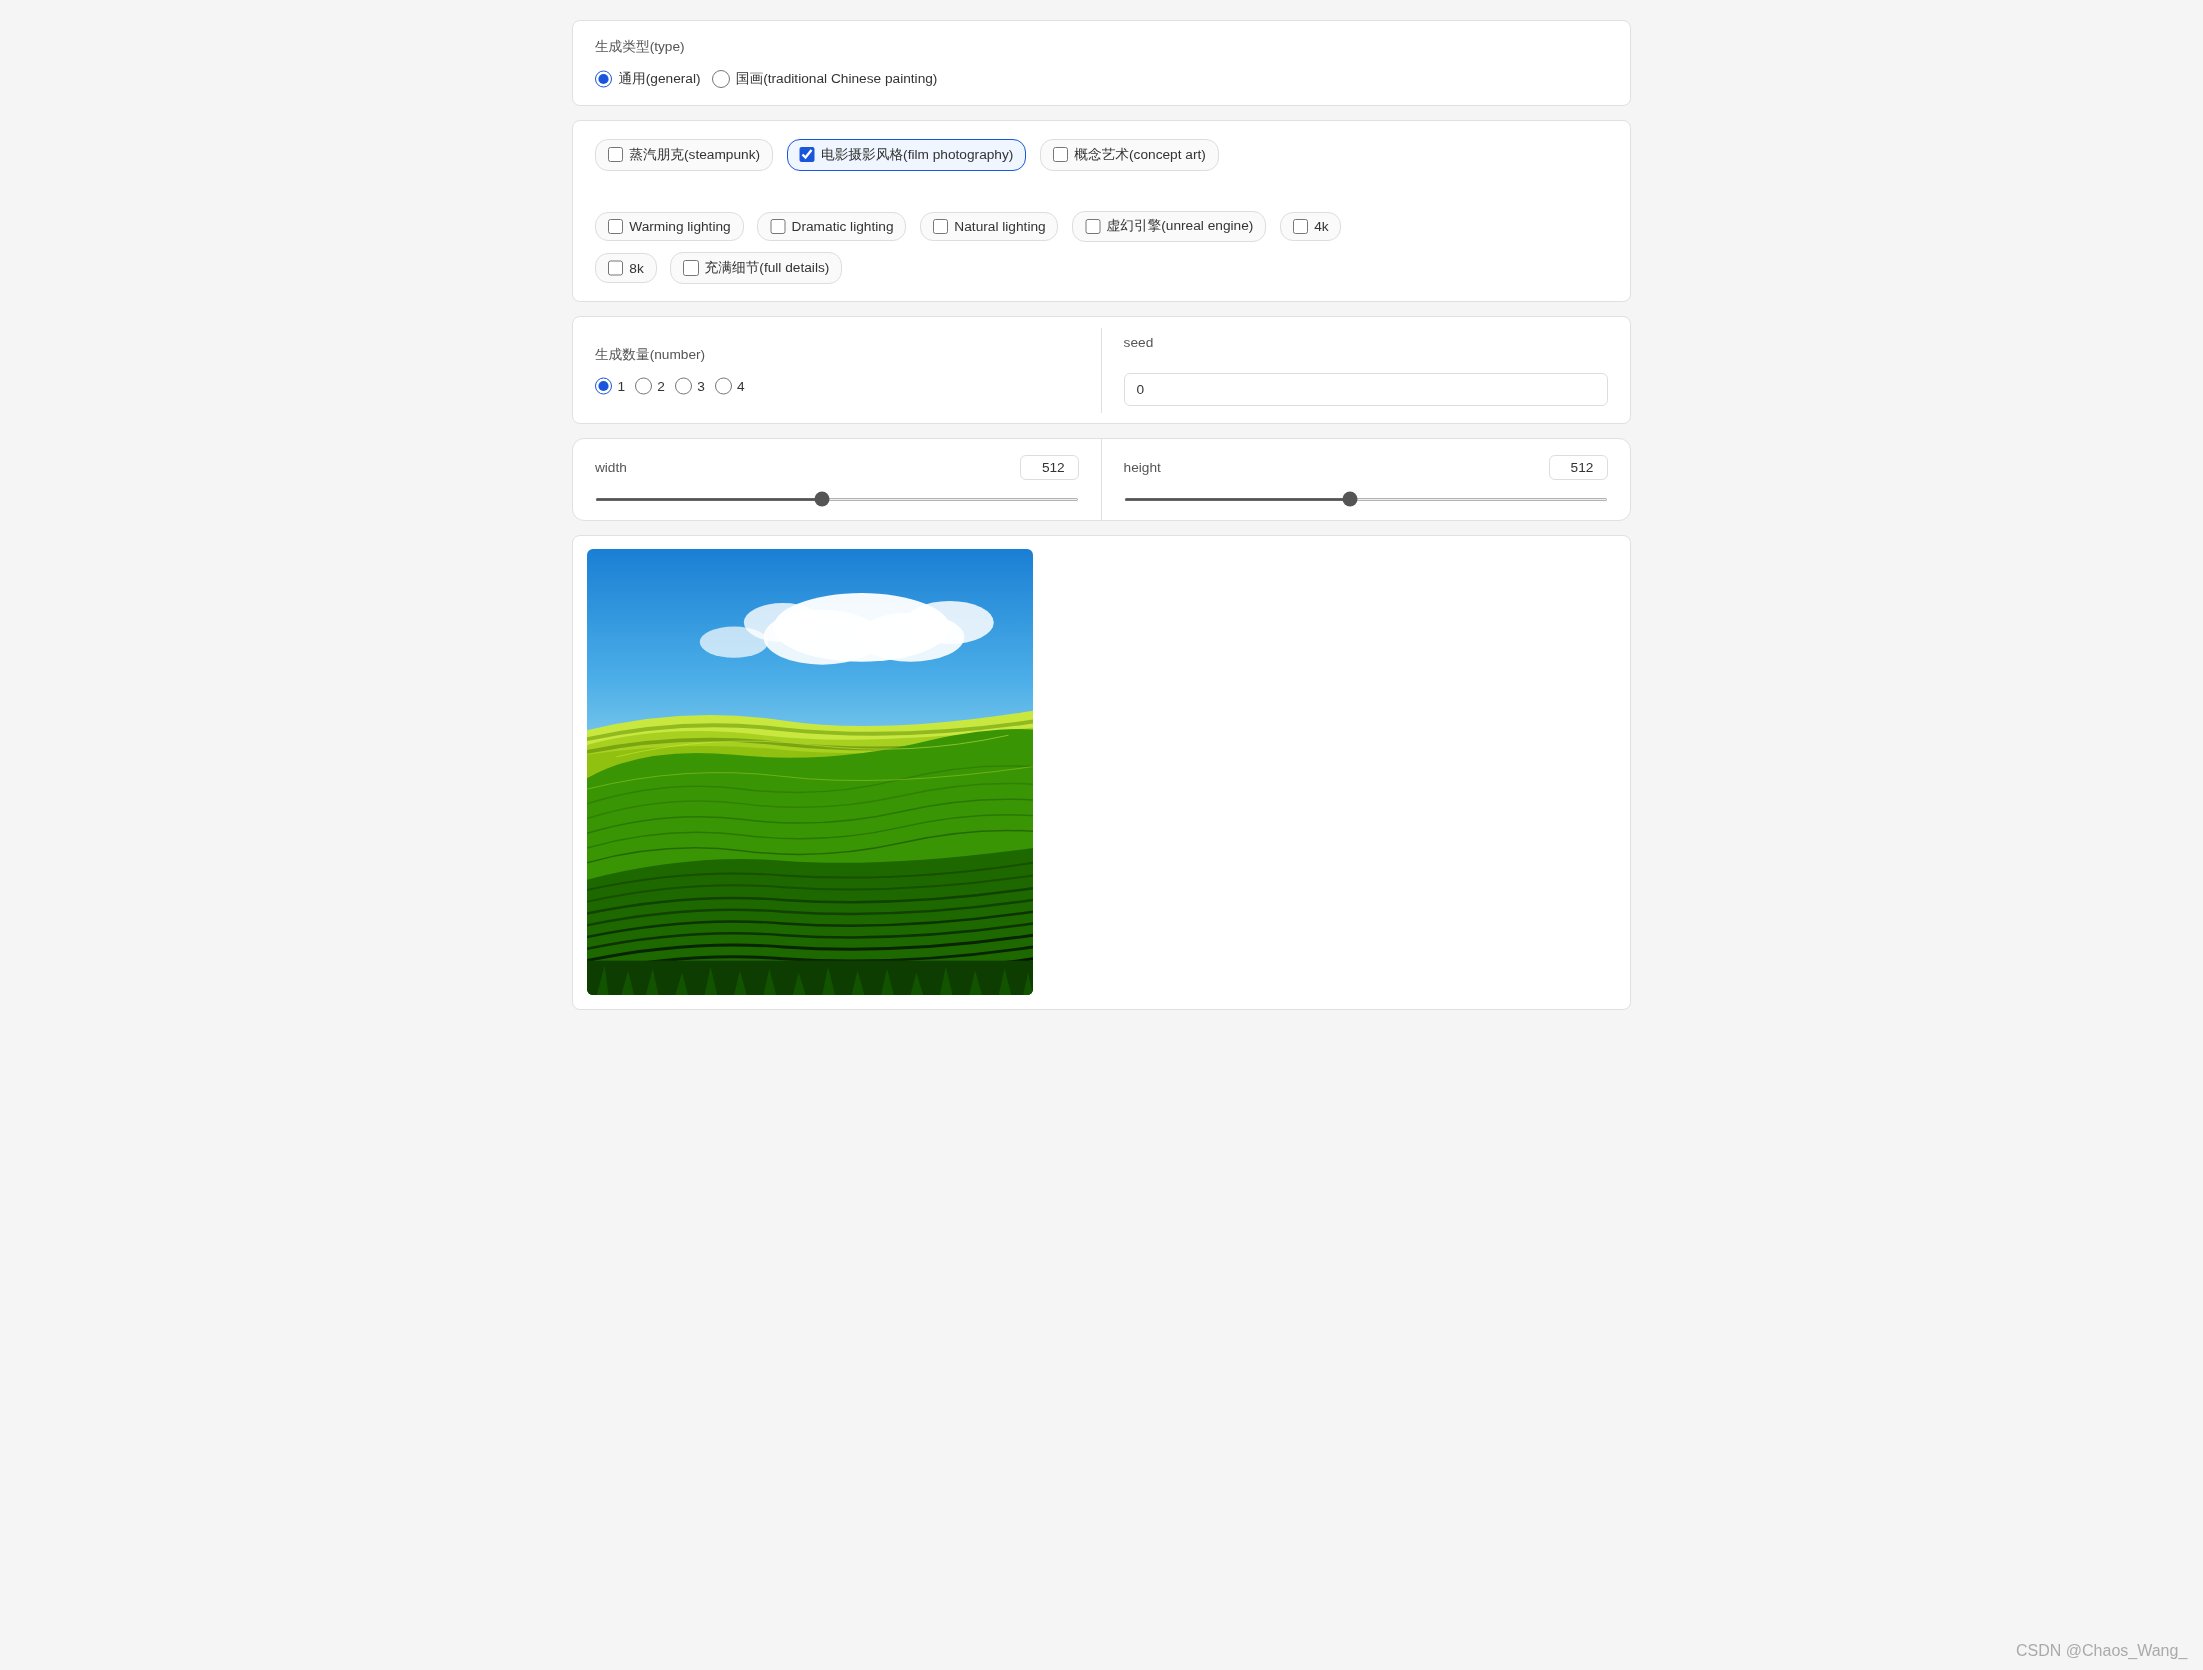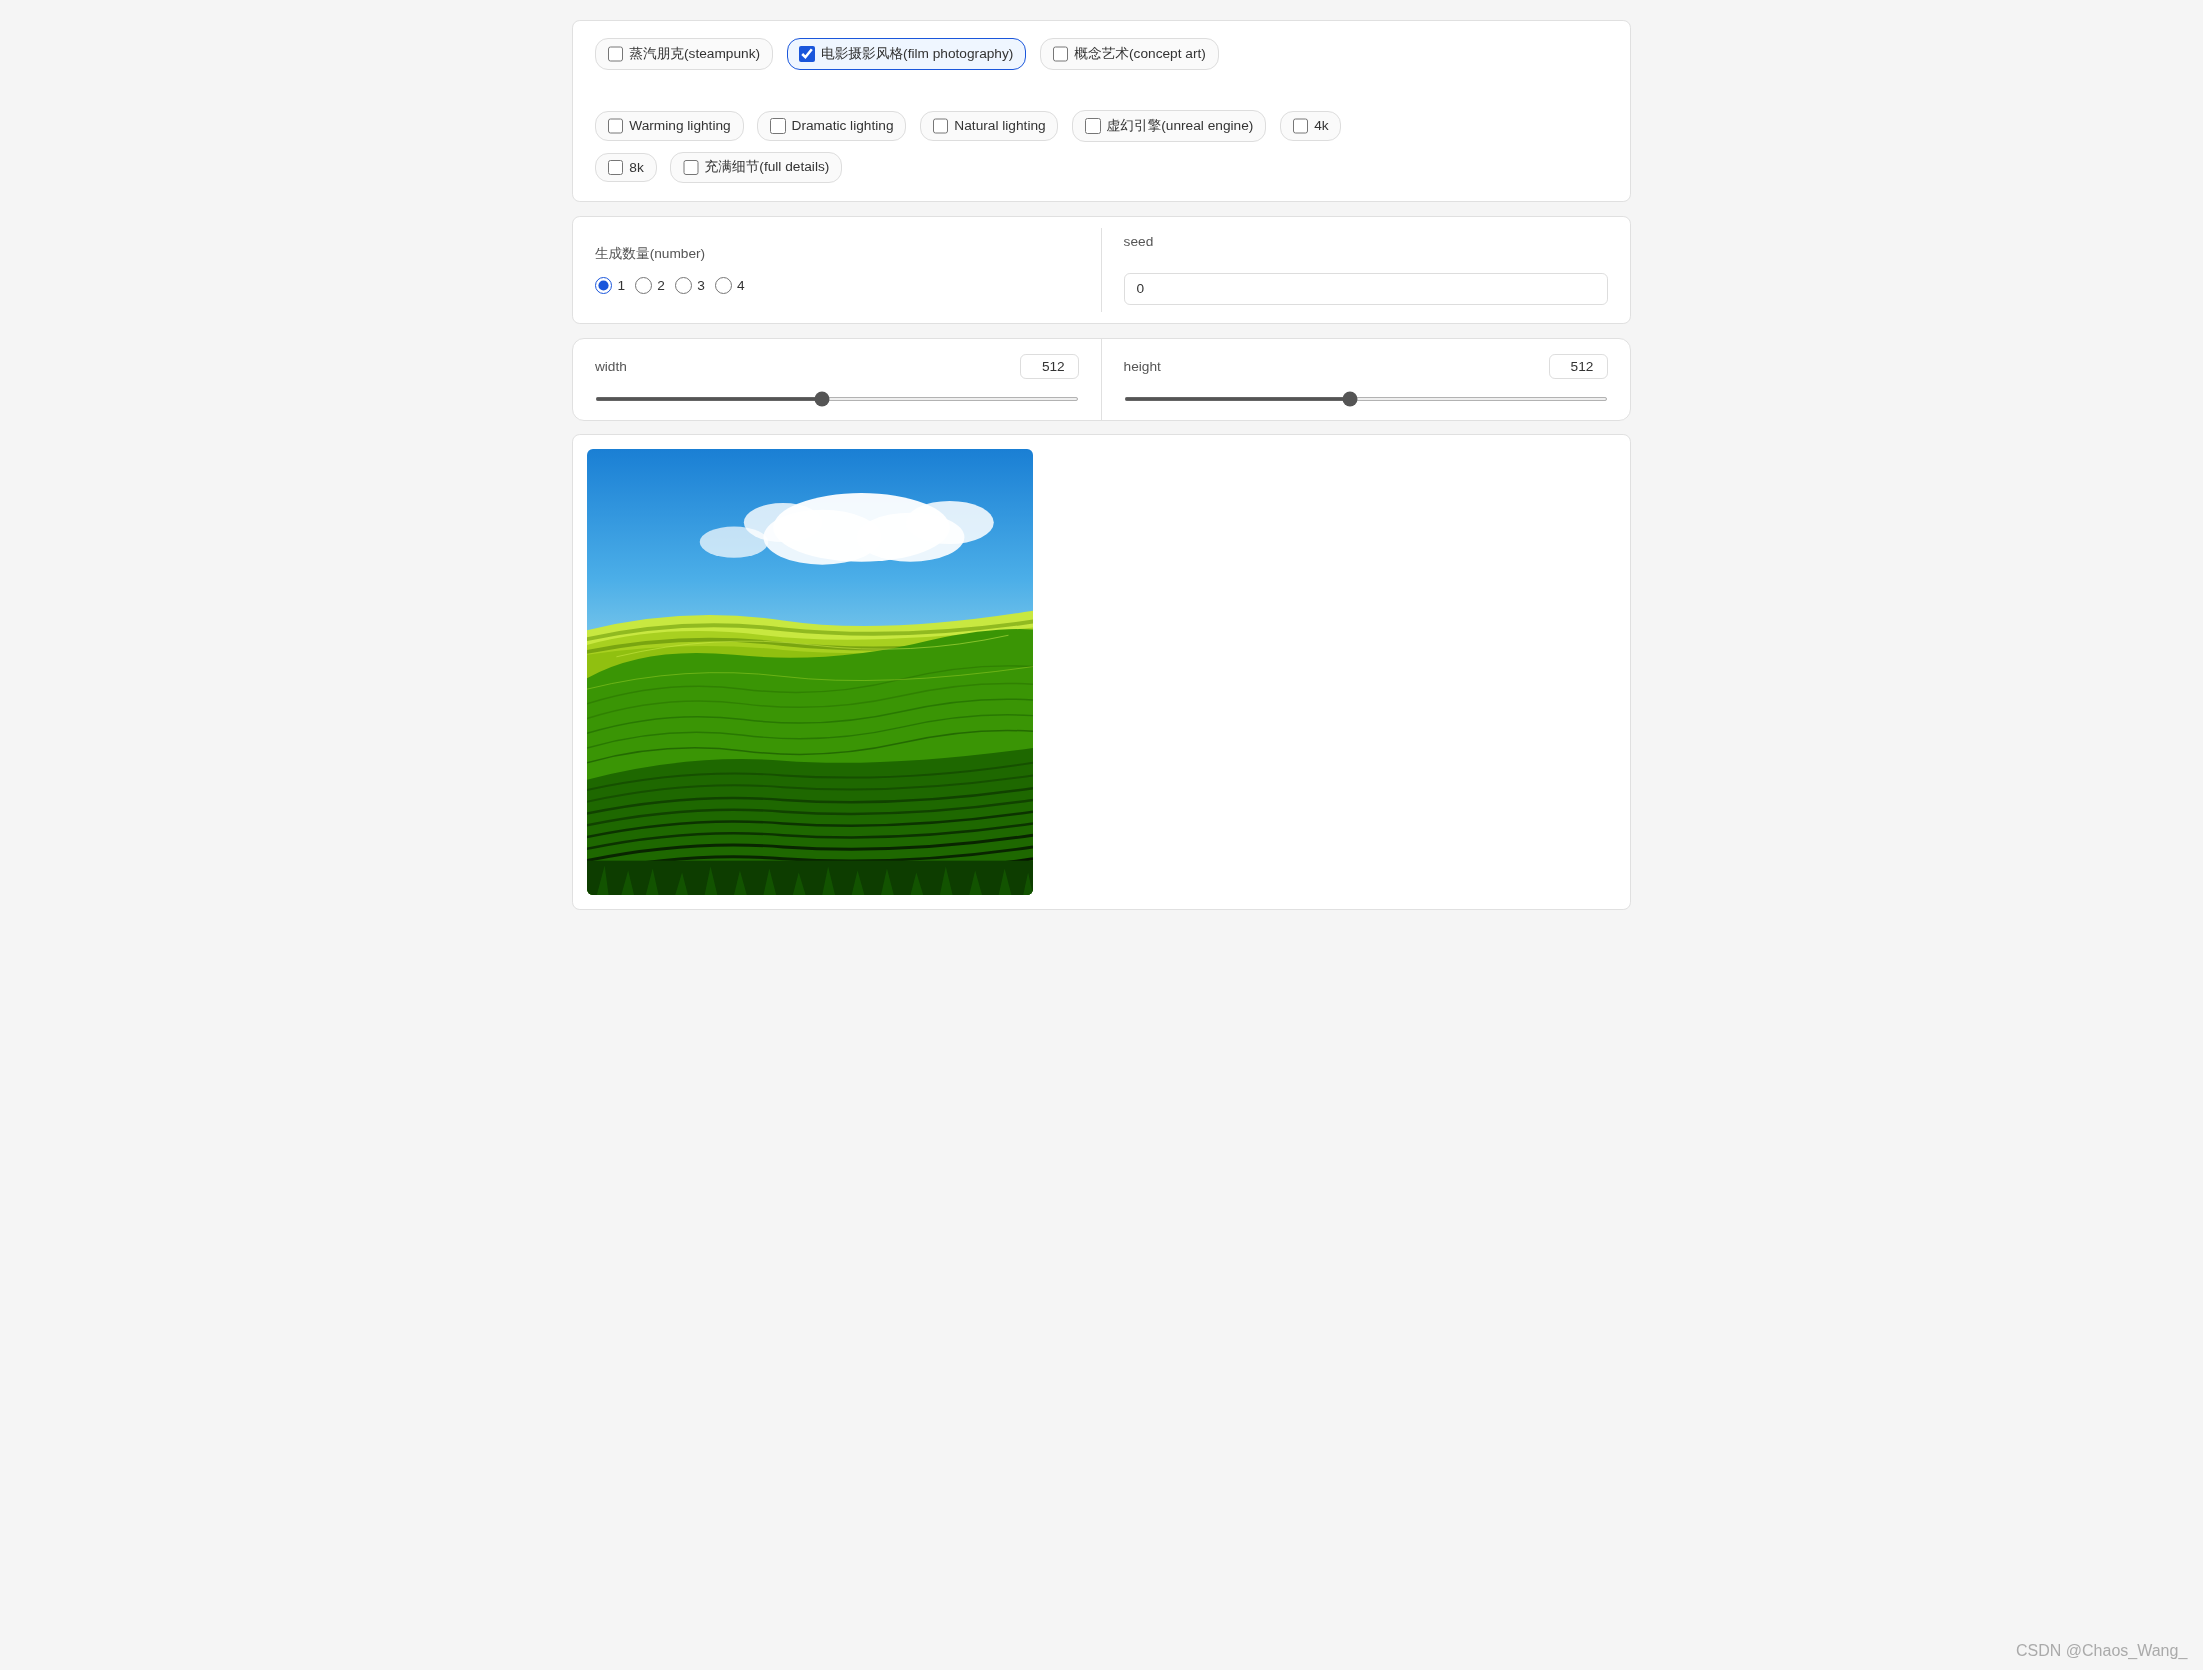--- a/index.html
+++ b/index.html
@@ -180,20 +180,33 @@
       right: 15.7px;
       font-size: 16px;
       color: #aaa;
     }
   </style>
 </head>
 <body>
 
 <div class="page-wrapper">
 
+  <div class="section-card">
+    <div class="section-label">生成类型(type)</div>
+    <div class="radio-group">
+      <label class="radio-item">
+        <input type="radio" name="type" checked="" style="">
+        <span>通用(general)</span>
+      </label>
+      <label class="radio-item">
+        <input type="radio" name="type" style="">
+        <span>国画(traditional Chinese painting)</span>
+      </label>
+    </div>
+  </div>
 
   <div class="section-card">
     <div class="checkbox-group" style="margin-bottom: 9.8px;">
       <label class="checkbox-item">
         <input type="checkbox" style="">
         <span>蒸汽朋克(steampunk)</span>
       </label>
       <label class="checkbox-item checked">
         <input type="checkbox" checked="" style="">
         <span>电影摄影风格(film photography)</span>

